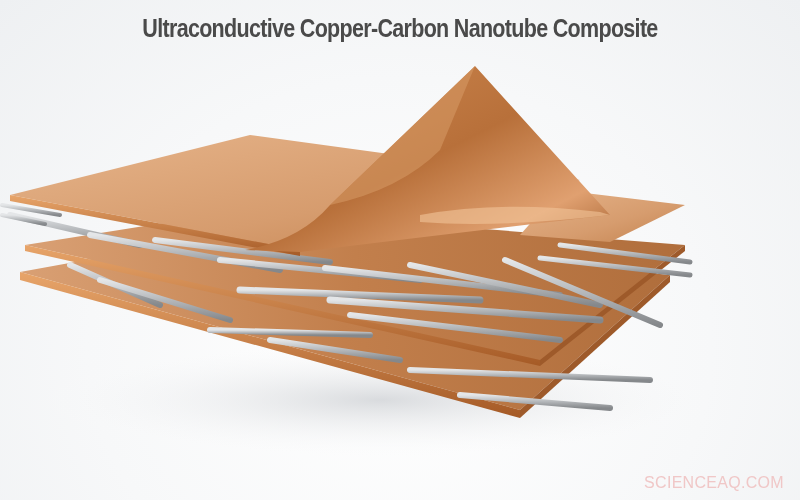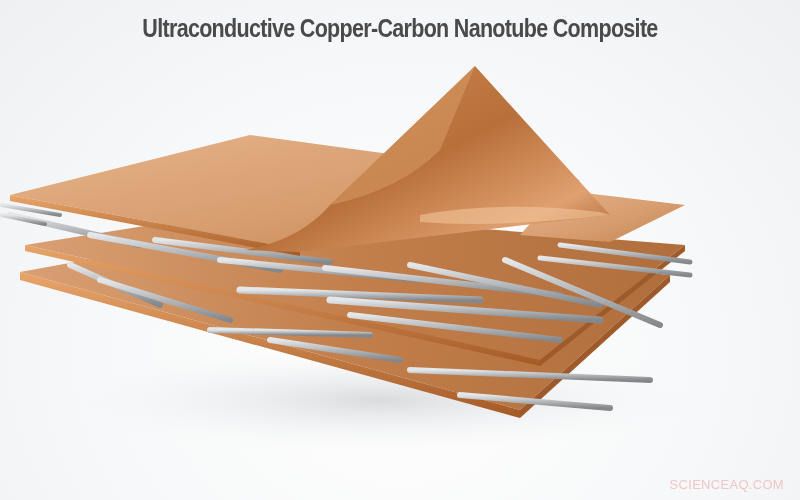--- a/index.html
+++ b/index.html
@@ -21,21 +21,21 @@
     font-size: 25px;
     letter-spacing: -0.8px;
     color: #4a4a4a;
     transform: scaleX(0.86);
     transform-origin: center;
   }
   .scene { position: absolute; left: 0; top: 0; width: 800px; height: 500px; }
   .watermark {
     position: absolute; right: 16px; bottom: 8px;
     font-family: "Liberation Sans", sans-serif;
-    font-size: 13px; color: #f0c7c7; letter-spacing: 0.3px;
+    font-size: 16px; color: #f0c7c7; letter-spacing: 0.3px;
   }
 </style>
 </head>
 <body>
 
 <div class="bg"></div>
 
 <div class="title">Ultraconductive Copper-Carbon Nanotube Composite</div>
 
 <svg class="scene" viewBox="0 0 800 500">

